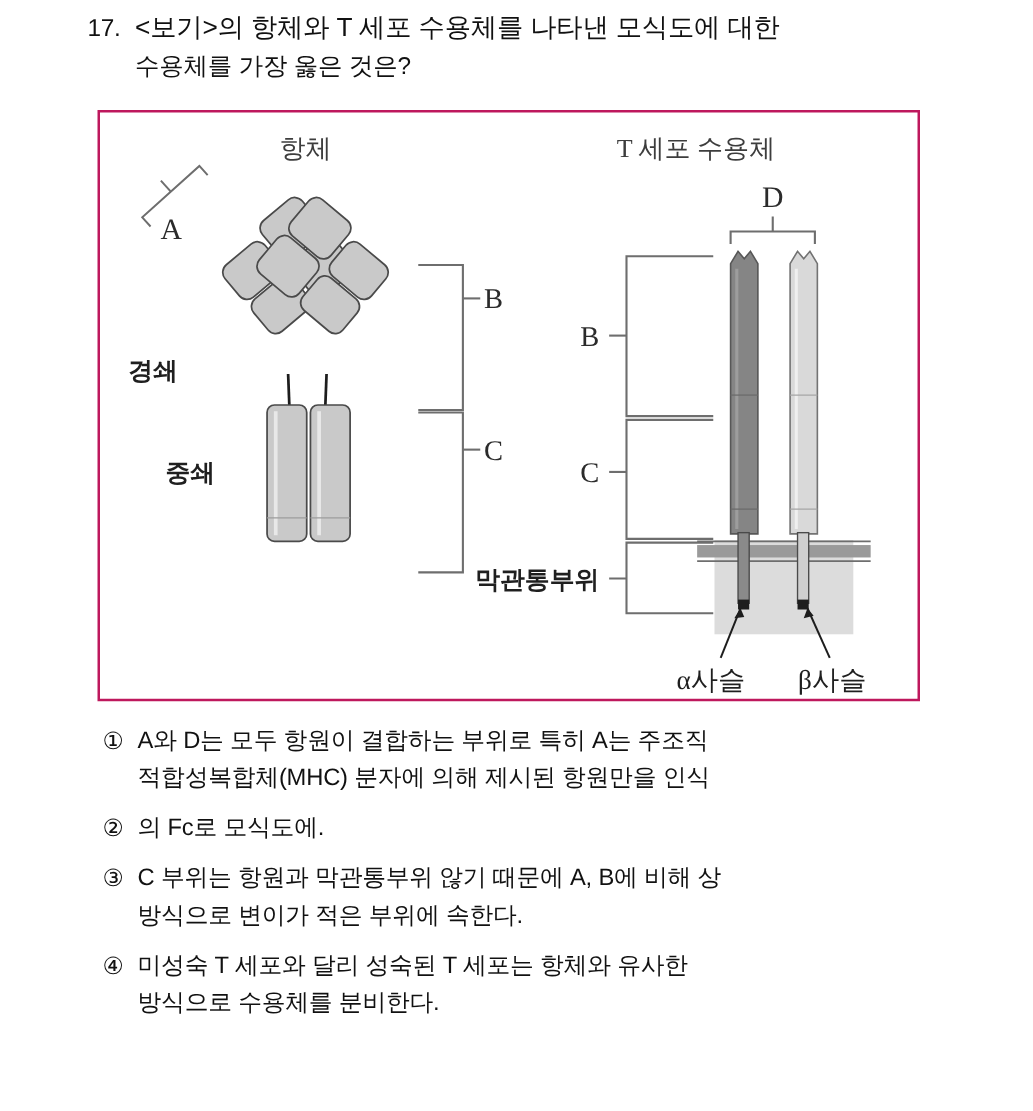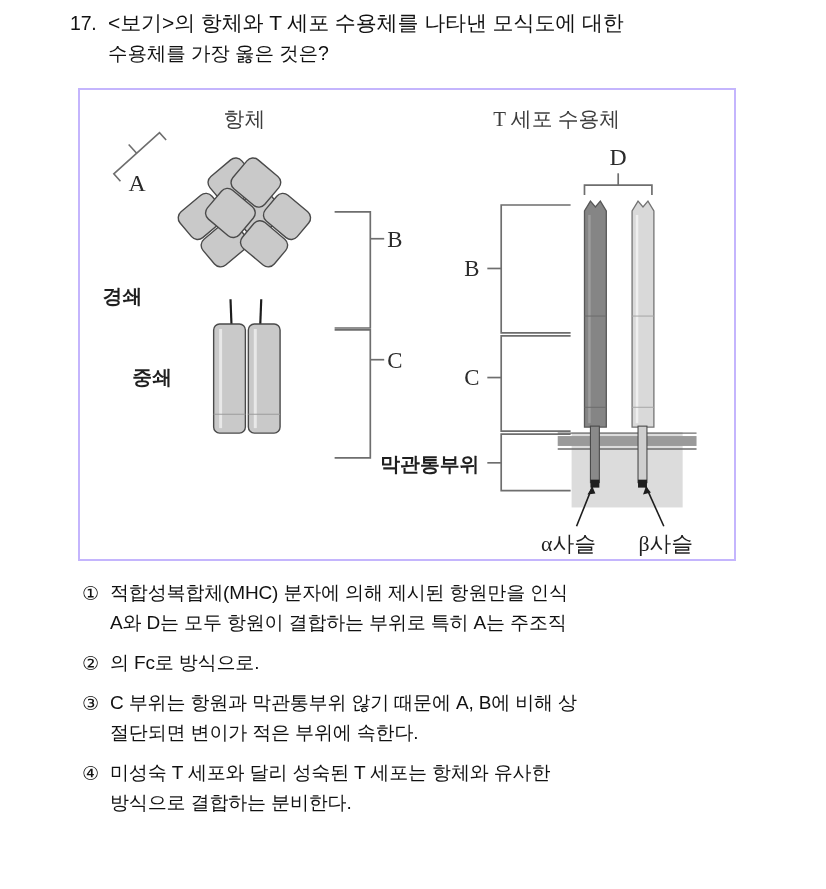--- a/index.html
+++ b/index.html
@@ -45,21 +45,21 @@
     letter-spacing: -0.1px;
   }
 
   
   .figure-box {
     position: absolute;
     left: 78px;
     top: 88px;
     width: 658px;
     height: 473px;
-    border: 2px solid #c4b5fd;
+    border: 2px solid #be185d;
     background: #ffffff;
   }
   .figure-svg { display: block; width: 100%; height: 100%; }
 
   
   .choices {
     position: absolute;
     left: 82px;
     top: 578px;
     width: 720px;
@@ -216,41 +216,41 @@
       <text x="402" y="384" font-family="'Liberation Serif','DejaVu Serif',serif" font-size="20" font-weight="bold" fill="#1f1f1f" text-anchor="end">막관통부위</text>
     </g>
   </svg>
 </div>
 
 <div class="choices">
 
   <div class="choice">
     <span class="choice-marker">①</span>
     <span class="choice-body">
+      <div class="choice-line">A와 D는 모두 항원이 결합하는 부위로 특히 A는 주조직</div>
       <div class="choice-line">적합성복합체(MHC) 분자에 의해 제시된 항원만을 인식</div>
-      <div class="choice-line">A와 D는 모두 항원이 결합하는 부위로 특히 A는 주조직</div>
     </span>
   </div>
 
   <div class="choice">
     <span class="choice-marker">②</span>
     <span class="choice-body">
-      <div class="choice-line">의 Fc로 방식으로.</div>
+      <div class="choice-line">의 Fc로 모식도에.</div>
     </span>
   </div>
 
   <div class="choice">
     <span class="choice-marker">③</span>
     <span class="choice-body">
       <div class="choice-line">C 부위는 항원과 막관통부위 않기 때문에 A, B에 비해 상</div>
-      <div class="choice-line">절단되면 변이가 적은 부위에 속한다.</div>
+      <div class="choice-line">방식으로 변이가 적은 부위에 속한다.</div>
     </span>
   </div>
 
   <div class="choice">
     <span class="choice-marker">④</span>
     <span class="choice-body">
       <div class="choice-line">미성숙 T 세포와 달리 성숙된 T 세포는 항체와 유사한</div>
-      <div class="choice-line">방식으로 결합하는 분비한다.</div>
+      <div class="choice-line">방식으로 수용체를 분비한다.</div>
     </span>
   </div>
 
 </div>
 
 </body></html>

